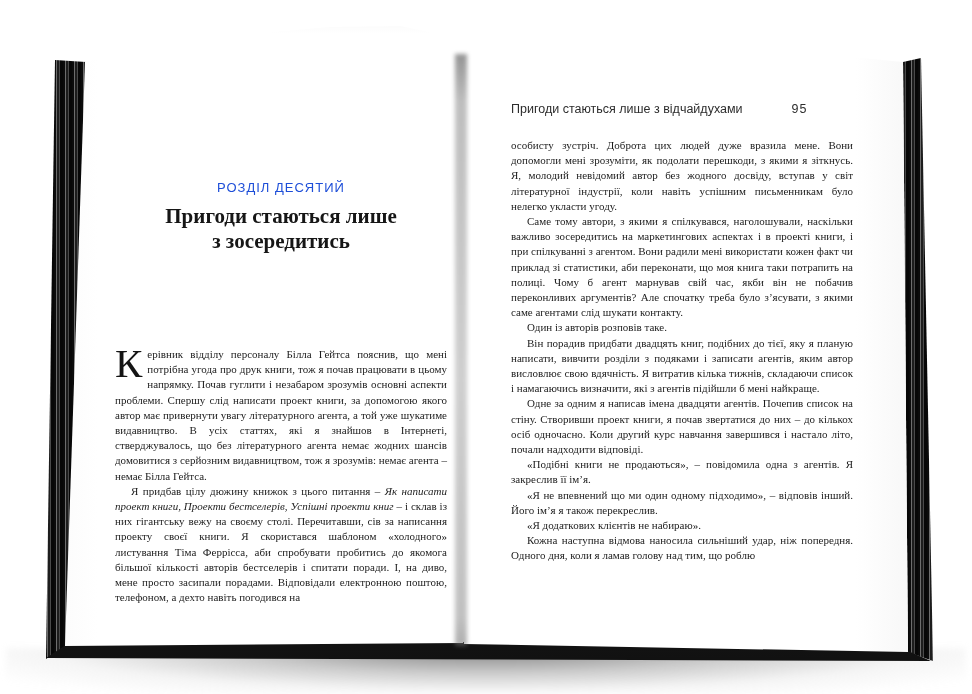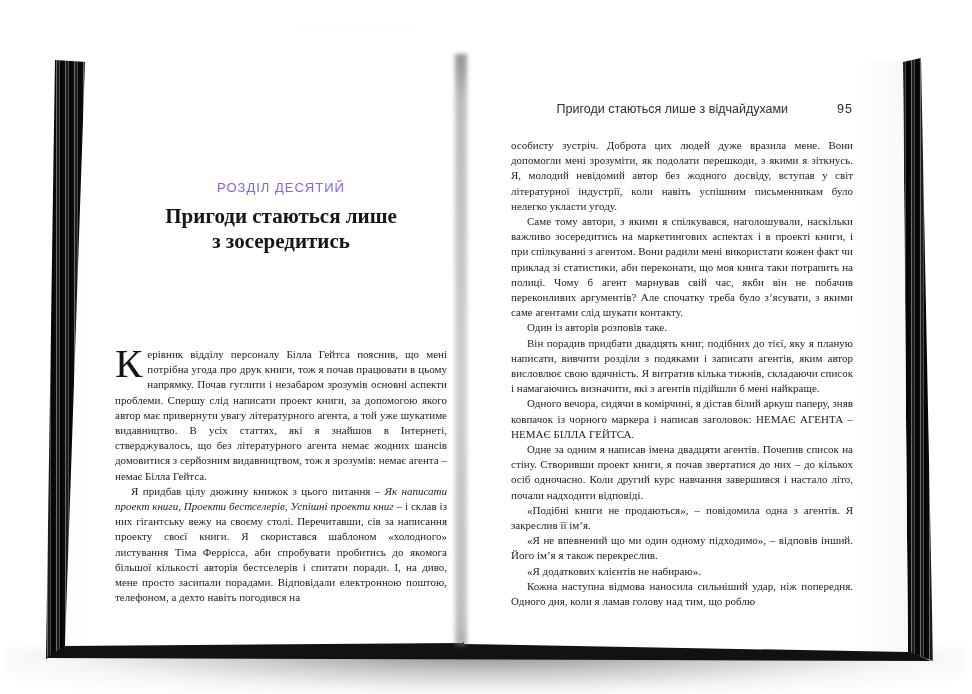--- a/index.html
+++ b/index.html
@@ -67,21 +67,21 @@
     background:linear-gradient(to bottom,#3f3f3f,#8a8a8a 8%,#a9a9a9 55%,#8f8f8f 95%,#6f6f6f);
     filter:blur(2px);
     opacity:0.55;
   }
 
   
   .chapter-label{
     position:absolute;left:115px;top:180px;width:332px;
     text-align:center;
     font-family:"Liberation Sans", sans-serif;
-    font-size:13px;letter-spacing:1px;color:#8b5cf6;
+    font-size:13px;letter-spacing:1px;color:#1d4ed8;
   }
   .chapter-title{
     position:absolute;left:115px;top:204px;width:332px;margin:0;
     text-align:center;
     font-family:Liberation Serif, serif;
     font-weight:bold;font-size:21px;line-height:25px;color:#161616;
   }
   .body-text{
     font-size:11px;line-height:15.2px;color:#1c1c1c;
     text-align:justify;
@@ -93,21 +93,21 @@
   .body-text p.ind{text-indent:16px;}
   .dropcap{
     float:left;
     font-size:41px;line-height:30px;
     padding:1px 5px 0 0;
     color:#141414;
     font-family:"Liberation Serif", serif;
   }
   .running-head{
     position:absolute;left:511px;top:102px;width:342px;
-    display:flex;justify-content:flex-end;align-items:baseline;gap:26px;
+    display:flex;align-items:baseline;gap:26px;
     font-family:"Liberation Sans", sans-serif;
     font-size:12.5px;color:#2d2d2d;
   }
   .running-head .pagenum{letter-spacing:1px;margin-left:23px;}
   i{font-style:italic;}
 </style>
 </head>
 <body>
 
 <div class="scene">
@@ -134,21 +134,20 @@
   <div class="running-head">
     <span>Пригоди стаються лише з відчайдухами</span>
     <span class="pagenum">95</span>
   </div>
 
   <div class="right-body body-text">
     <p>особисту зустріч. Доброта цих людей дуже вразила мене. Вони допомогли мені зрозуміти, як подолати перешкоди, з якими я зіткнусь. Я, молодий невідомий автор без жодного досвіду, вступав у світ літературної індустрії, коли навіть успішним письменникам було нелегко укласти угоду.</p>
     <p class="ind">Саме тому автори, з якими я спілкувався, наголошували, наскільки важливо зосередитись на маркетингових аспектах і в проекті книги, і при спілкуванні з агентом. Вони радили мені використати кожен факт чи приклад зі статистики, аби переконати, що моя книга таки потрапить на полиці. Чому б агент марнував свій час, якби він не побачив переконливих аргументів? Але спочатку треба було з’ясувати, з якими саме агентами слід шукати контакту.</p>
     <p class="ind">Один із авторів розповів таке.</p>
     <p class="ind">Він порадив придбати двадцять книг, подібних до тієї, яку я планую написати, вивчити розділи з подяками і записати агентів, яким автор висловлює свою вдячність. Я витратив кілька тижнів, складаючи список і намагаючись визначити, які з агентів підійшли б мені найкраще.</p>
-    <p class="ind">Одного вечора, сидячи в комірчині, я дістав білий аркуш паперу, зняв ковпачок із чорного маркера і написав заголовок: НЕМАЄ АГЕНТА – НЕМАЄ БІЛЛА ГЕЙТСА.</p>
     <p class="ind">Одне за одним я написав імена двадцяти агентів. Почепив список на стіну. Створивши проект книги, я почав звертатися до них – до кількох осіб одночасно. Коли другий курс навчання завершився і настало літо, почали надходити відповіді.</p>
     <p class="ind">«Подібні книги не продаються», – повідомила одна з агентів. Я закреслив її ім’я.</p>
     <p class="ind">«Я не впевнений що ми один одному підходимо», – відповів інший. Його ім’я я також перекреслив.</p>
     <p class="ind">«Я додаткових клієнтів не набираю».</p>
     <p class="ind">Кожна наступна відмова наносила сильніший удар, ніж попередня. Одного дня, коли я ламав голову над тим, що роблю</p>
   </div>
 
 </div>
 
 </body></html>

